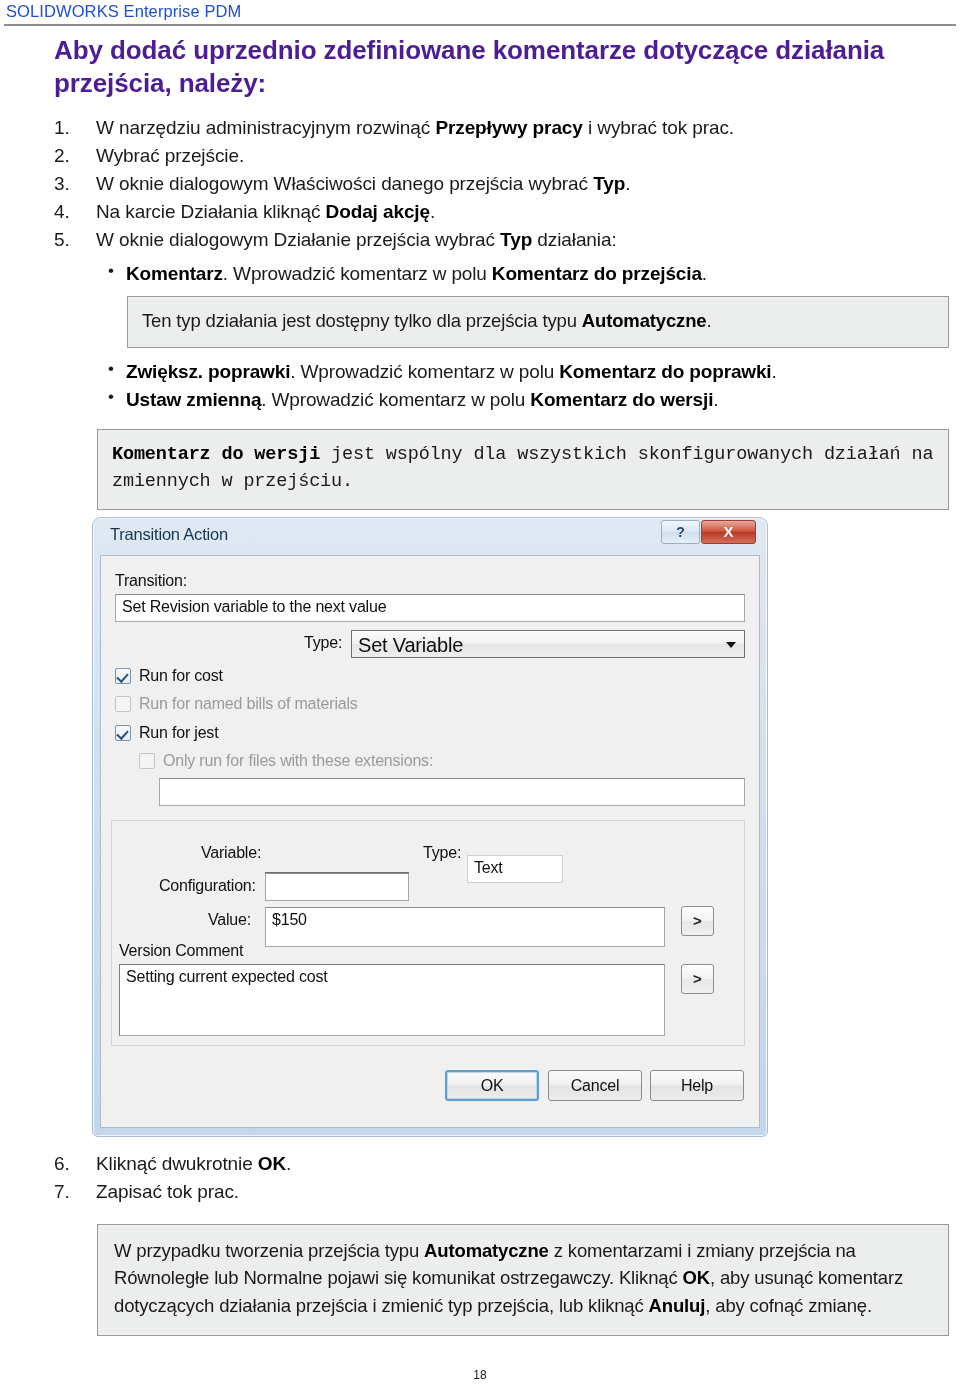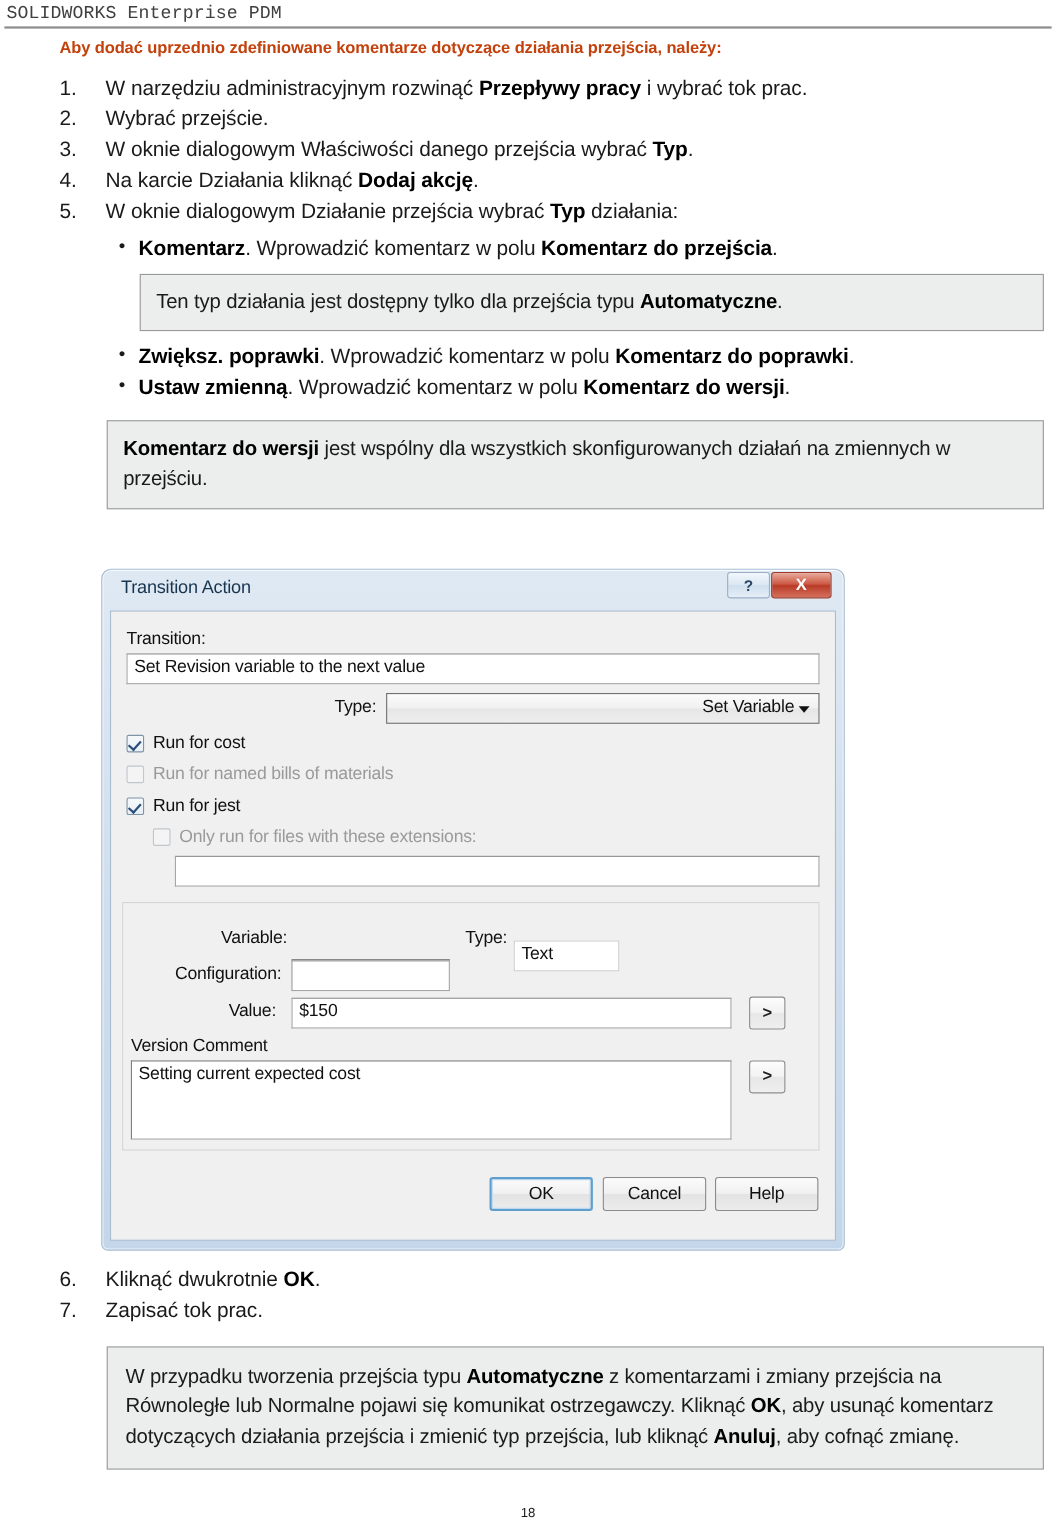--- a/index.html
+++ b/index.html
@@ -21,47 +21,46 @@
     position: absolute;
     left: 0; top: 0;
     width: 960px;
     height: 26px;
   }
   .page-header-text {
     position: absolute;
     left: 6px; top: 2px;
     font-size: 16.5px;
     letter-spacing: 0.1px;
-    color: #404040;
+    color: #1d4ed8;
     white-space: nowrap;
-    font-family: Liberation Mono, monospace;
   }
   .header-rule {
     position: absolute;
     left: 4px; top: 24px;
     width: 952px;
     height: 2px;
     background: #8c8c8c;
   }
 
   
   .content {
     position: absolute;
     left: 0; top: 34px;
     width: 960px;
   }
 
   .heading {
     margin: 0 0 0 54px;
     width: 890px;
-    font-size: 15px;
+    font-size: 26px;
     font-weight: bold;
     line-height: 1.27;
     letter-spacing: -0.1px;
-    color: #c2410c;
+    color: #4c1d95;
   }
 
   ol.steps {
     margin: 14px 0 0 0;
     padding: 0;
     list-style: none;
   }
   ol.steps > li {
     position: relative;
     padding-left: 96px;
@@ -111,20 +110,21 @@
   }
   .note-1 {
     margin: 8px 0 0 127px;
     width: 822px;
     padding: 10px 14px 12px 14px;
   }
   .note-2 {
     margin: 14px 0 0 97px;
     width: 852px;
     padding: 11px 14px 14px 14px;
+    font-family: Liberation Mono, monospace;
   }
   .note-3 {
     margin: 18px 0 0 97px;
     width: 852px;
     padding: 12px 14px 16px 16px;
   }
 
   
   .dlg-shot {
     position: absolute;
@@ -206,27 +206,26 @@
     letter-spacing: -0.2px;
     overflow: hidden;
     white-space: nowrap;
   }
 
   .combo {
     position: absolute;
     box-sizing: border-box;
     background: linear-gradient(to bottom, #fbfbfb 0%, #f1f1f1 48%, #e6e6e6 52%, #eeeeee 100%);
     border: 1px solid #707070;
-    font-size: 16px;
+    font-size: 20px;
     color: #101010;
     padding: 3px 22px 3px 6px;
     letter-spacing: -0.2px;
     white-space: nowrap;
     overflow: hidden;
-    text-align: right;
   }
   .combo .arrow {
     position: absolute;
     right: 8px; top: 50%;
     margin-top: -2px;
     width: 0; height: 0;
     border-left: 5px solid transparent;
     border-right: 5px solid transparent;
     border-top: 6px solid #101010;
   }
@@ -418,21 +417,21 @@
       <span class="arrow"></span>
     </div>
 
     <span class="lbl" style="left:322px; top:288px;">Type:</span>
     <div class="txtbox" style="left:366px; top:284px; width:96px; height:28px; border-color:#cfcfcf;margin-top:15px;">Text</div>
 
     <span class="lbl" style="left:58px; top:321px;">Configuration:</span>
     <div class="txtbox" style="left:164px; top:317px; width:144px; height:28px;"></div>
 
     <span class="lbl" style="left:107px; top:355px;">Value:</span>
-    <div class="txtbox" style="left:164px; top:351px; width:400px; height:28px;">$150</div>
+    <div class="txtbox" style="left:164px; top:351px; width:400px; height:40px;">$150</div>
     <div class="arrow-btn" style="left:580px; top:350px;">&gt;</div>
 
     <span class="lbl" style="left:18px; top:386px;">Version Comment</span>
     <div class="memo" style="left:18px; top:408px; width:546px; height:72px;">Setting current expected cost</div>
     <div class="arrow-btn" style="left:580px; top:408px;">&gt;</div>
 
     <div class="push-btn default" style="left:344px; top:514px; width:94px;">OK</div>
     <div class="push-btn" style="left:447px; top:514px; width:94px;">Cancel</div>
     <div class="push-btn" style="left:549px; top:514px; width:94px;">Help</div>
   </div>

